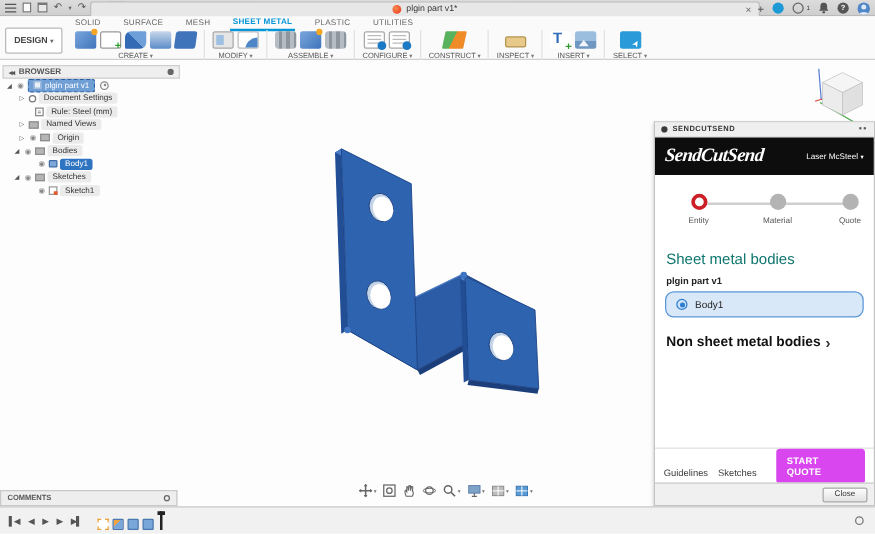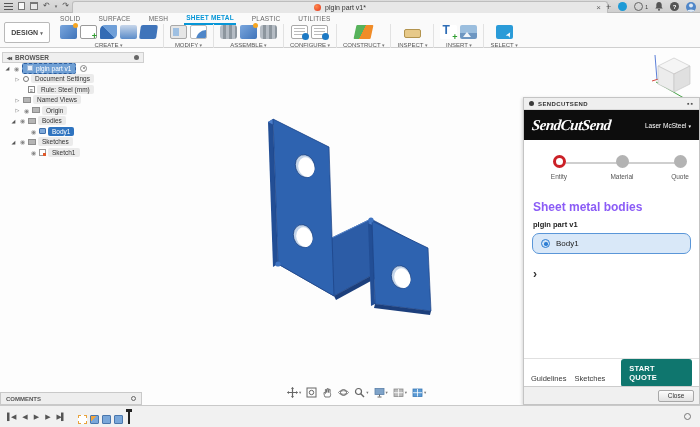--- a/index.html
+++ b/index.html
@@ -134,38 +134,38 @@
     font-size:15px; letter-spacing:-.5px; transform:skewX(-6deg); flex:1; }
   .machine { color:#fff; font-size:6.5px; display:flex; align-items:center; gap:2px; }
   .machine-caret::before { content:"▾"; font-size:5px; color:#fff; }
   .stepper { height:46px; position:relative; margin-top:6px; }
   .step-line { position:absolute; top:16px; height:2px; background:#cfcfcf; }
   .step { position:absolute; top:9px; width:60px; display:flex; flex-direction:column; align-items:center; gap:5px; }
   .step-circle { width:13px; height:13px; border-radius:50%; }
   .step-circle.active { background:#fff; border:3px solid #cb2027; }
   .step-circle.idle { background:#b3b3b3; }
   .step-label { font-size:6.5px; color:#555; }
-  .sheet-heading { font-size:12px; font-weight:bold; color:#8b5cf6; padding:8px 9px 2px; }
+  .sheet-heading { font-size:12px; font-weight:normal; color:#0f766e; padding:8px 9px 2px; }
   .comp-name { font-size:7.5px; font-weight:bold; color:#222; padding:4px 9px 3px; }
   .body-card { margin:1px 8px; height:21px; background:#d9e8f8; border:1.5px solid #5a96d8;
     border-radius:7px; display:flex; align-items:center; gap:6px; padding:0 8px; }
   .radio-sel { width:9px; height:9px; border-radius:50%; border:1.5px solid #2d7dd2; background:#cfe3f7;
     position:relative; }
   .radio-sel::after { content:""; position:absolute; left:2px; top:2px; width:3.5px; height:3.5px;
     border-radius:50%; background:#2d7dd2; }
   .body-label { font-size:8px; color:#222; }
   .non-heading { font-size:11px; font-weight:bold; color:#111; padding:12px 9px; display:flex;
     align-items:center; gap:4px; }
   .chev-right::before { content:"›"; font-size:12px; font-weight:bold; color:#333; }
   .panel-spacer { flex:1; }
   .panel-footer { border-top:1px solid #e0e0e0; height:28px; display:flex; align-items:center;
     padding:0 7px; gap:8px; }
   .flink { font-size:7.5px; color:#3a3a3a;margin-top:12px; }
   .footer-spacer { flex:1; }
-  .start-btn { background:#0f766e; color:#fff; font-size:7.5px; font-weight:bold; padding:5px 8px;
+  .start-btn { background:#d946ef; color:#fff; font-size:7.5px; font-weight:bold; padding:5px 8px;
     border-radius:3px; letter-spacing:.2px; }
   .close-row { height:18px; background:#f0f0f0; border-top:1px solid #cccccc; display:flex;
     align-items:center; justify-content:flex-end; padding:0 5px; }
   .close-btn { width:36px; height:12px; background:linear-gradient(#fdfdfd,#e2e2e2); border:1px solid #a8a8a8;
     border-radius:2px; font-size:6.5px; color:#333; display:flex; align-items:center; justify-content:center; }
 
   
   .comments { position:absolute; left:0; top:392px; width:142px; height:13px; background:#eeeeee;
     border:1px solid #c9c9c9; display:flex; align-items:center; padding:0 5px; gap:4px; }
   .comments-label { font-size:6px; font-weight:bold; color:#555; flex:1; }
@@ -487,20 +487,21 @@
       <span class="step-label">Quote</span>
     </span>
   </div>
   <div class="sheet-heading">Sheet metal bodies</div>
   <div class="comp-name">plgin part v1</div>
   <div class="body-card">
     <span class="radio-sel"></span>
     <span class="body-label">Body1</span>
   </div>
   <div class="non-heading">
+    <span>Non sheet metal bodies</span>
     <span class="chev-right"></span>
   </div>
   <div class="panel-spacer"></div>
   <div class="panel-footer">
     <span class="flink">Guidelines</span>
     <span class="flink">Sketches</span>
     <span class="footer-spacer"></span>
     <span class="start-btn">START QUOTE</span>
   </div>
   <div class="close-row">

